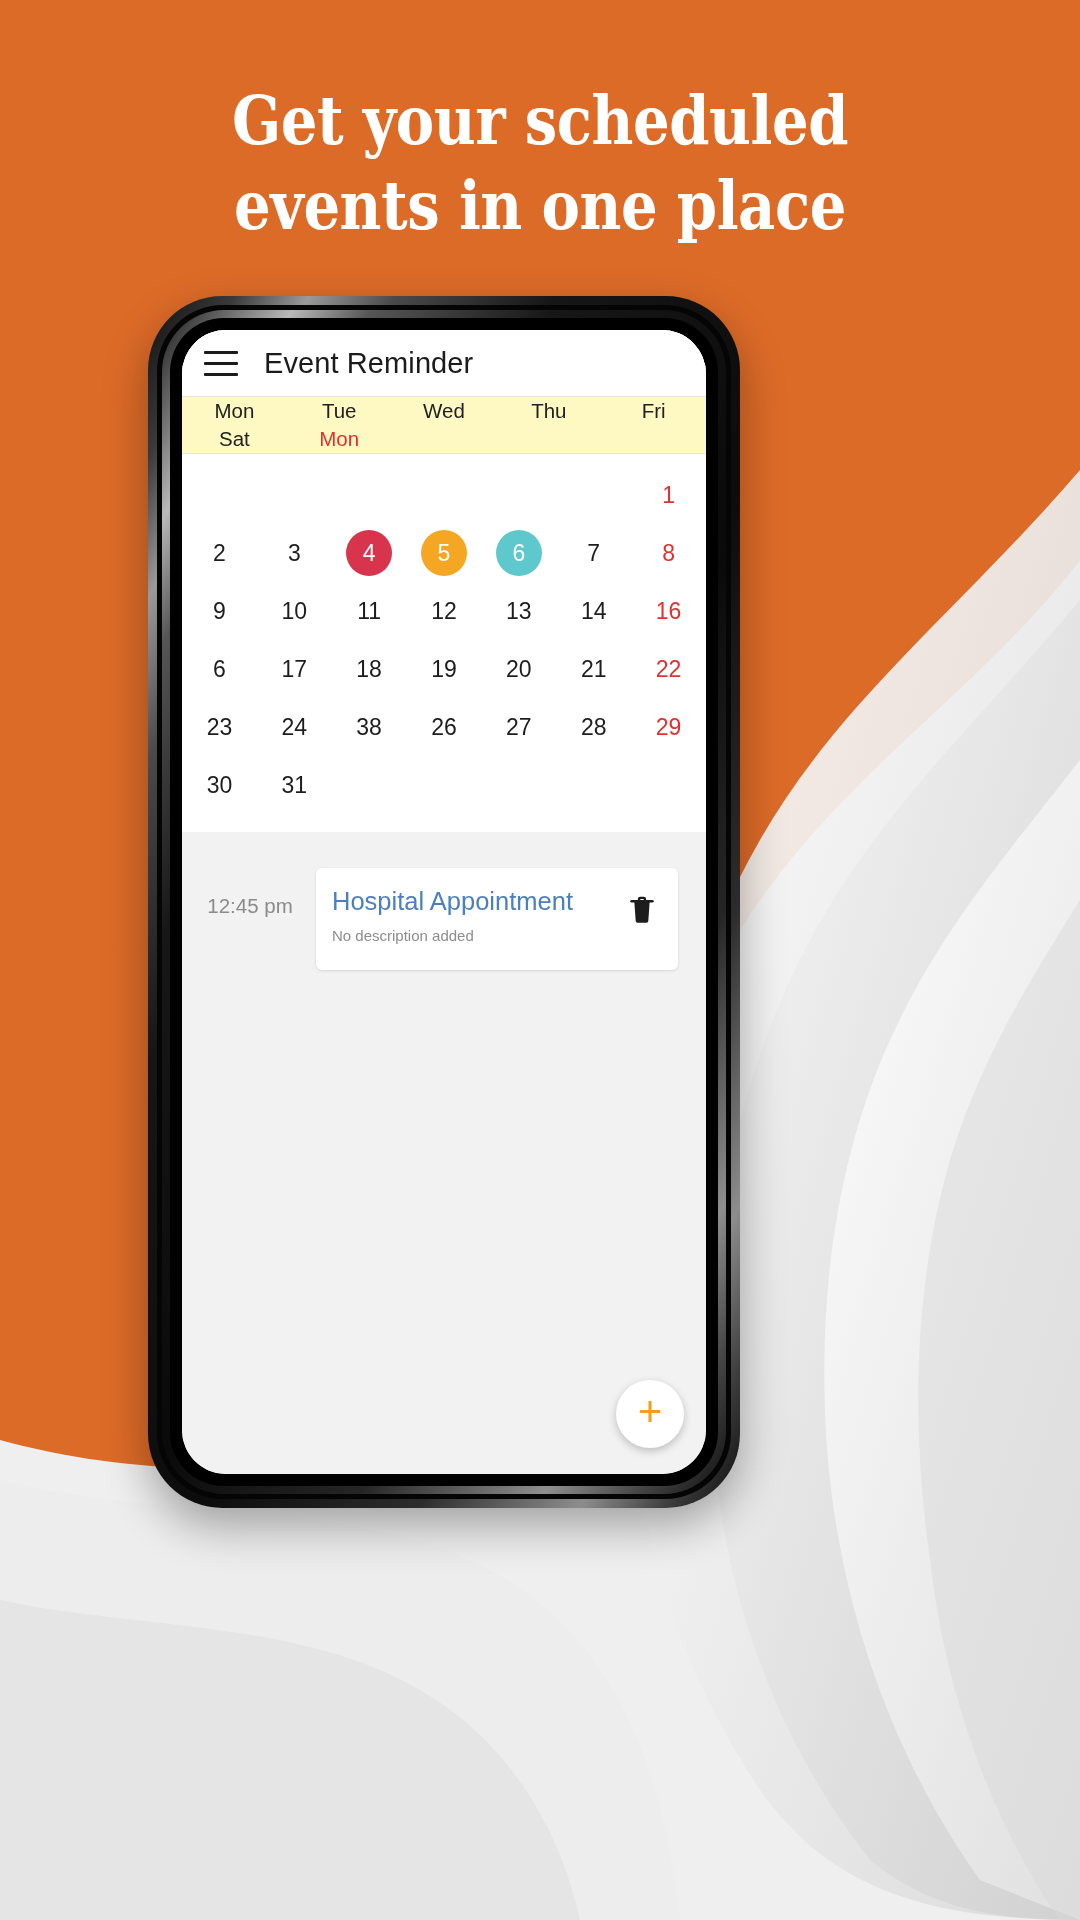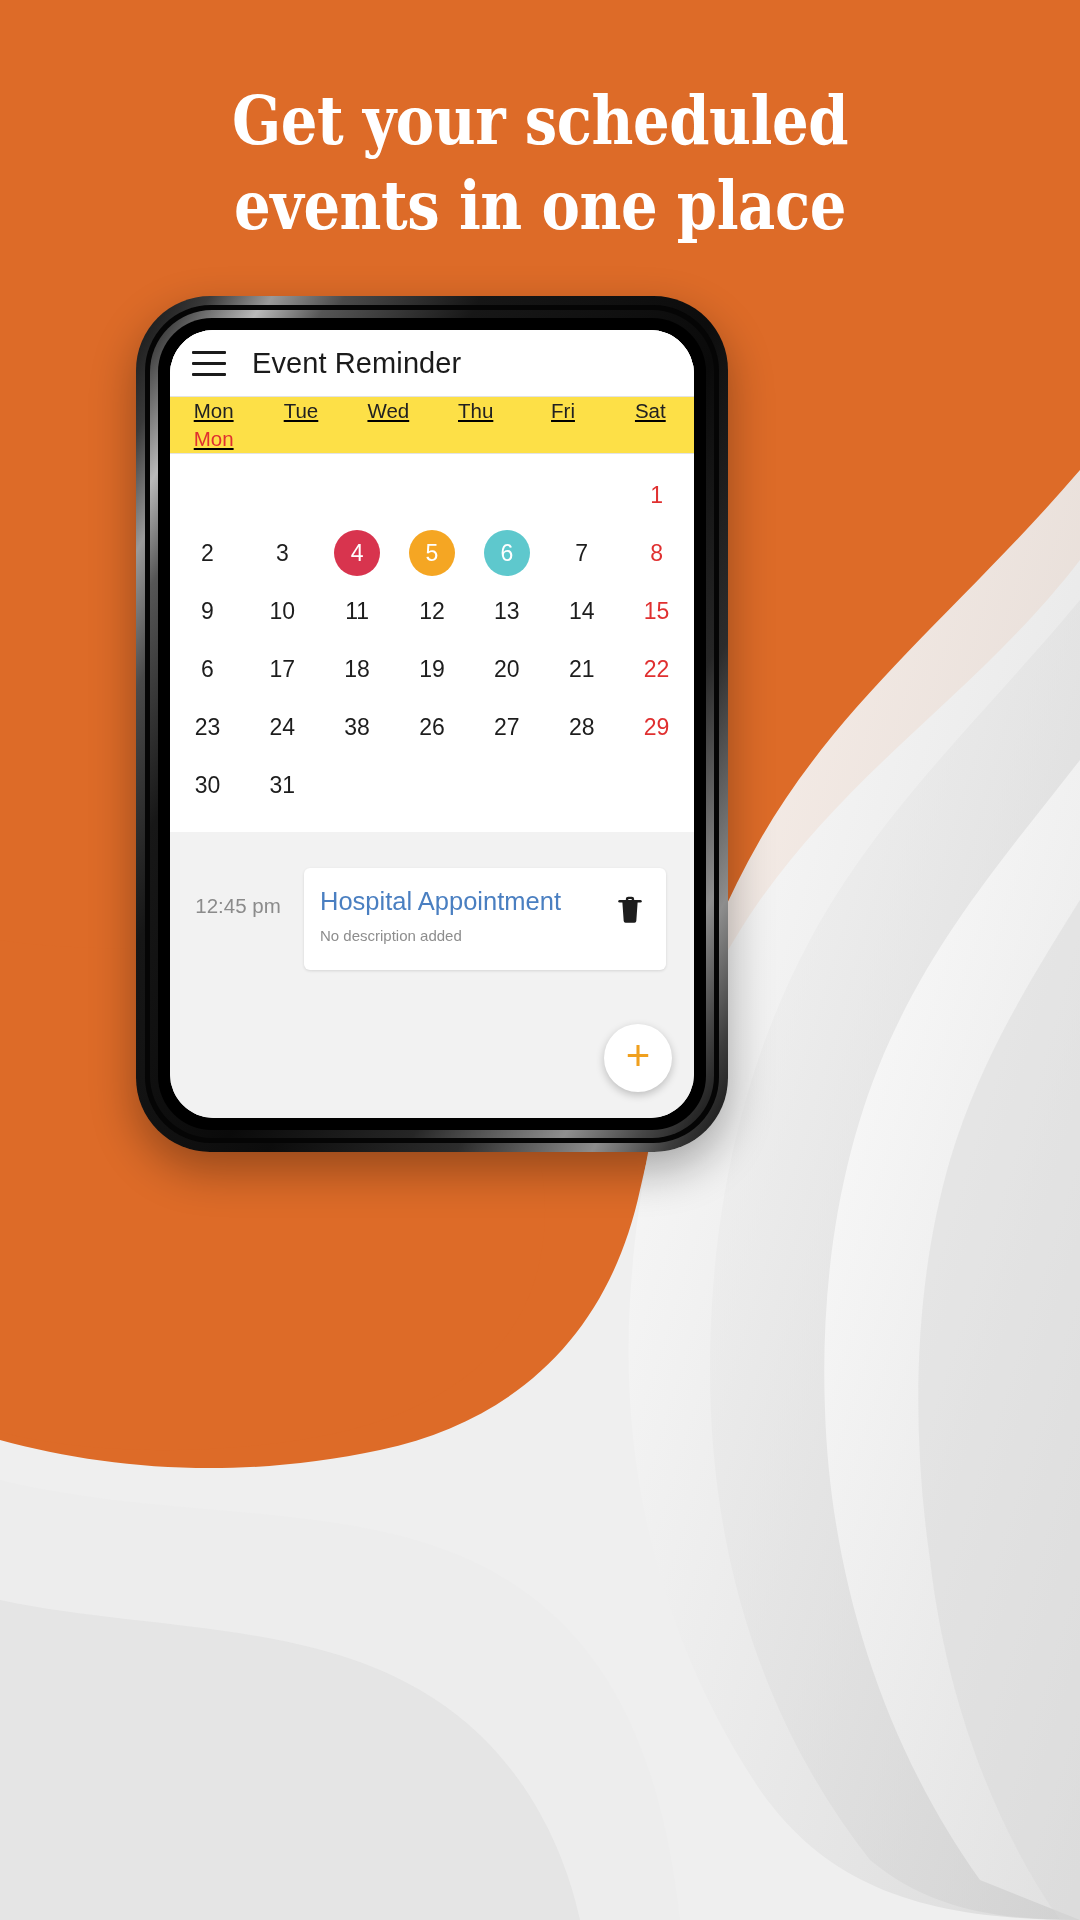--- a/index.html
+++ b/index.html
@@ -37,22 +37,22 @@
     line-height: 85px;
     letter-spacing: -0.5px;
     transform: scaleX(0.86);
     transform-origin: center top;
   }
   .headline .hl-line { display: block; white-space: nowrap; }
 
   
   .phone-wrap {
     position: absolute;
-    left: 136px; top: 296px;
-    width: 592px; height: 856px;
+    left: 148px; top: 296px;
+    width: 592px; height: 1212px;
     z-index: 8;
   }
   .phone-shadow {
     position: absolute; inset: 0;
     border-radius: 74px;
     box-shadow: 0 18px 46px rgba(0,0,0,0.33);
   }
   .phone-outer {
     position: absolute; inset: 0;
     border-radius: 74px;
@@ -112,26 +112,25 @@
     display: flex; align-items: center; justify-content: center;
     cursor: pointer;
   }
   .chev svg { display: block; }
   .month-label {
     font-size: 29px; color: #111111; letter-spacing: 0.4px;
   }
 
   
   .weekrow {
-    display: grid; grid-template-columns: repeat(6,1fr);
+    display: grid; grid-template-columns: repeat(5,1fr);
     border-top: 1.6px solid #e3e3e3;
     border-bottom: 1.6px solid #e3e3e3;
     height: 58px; align-items: center;
-    background: #fde047;
-    text-decoration: underline;
+    background: #fef9c3;
   }
   .weekrow div {
     text-align: center; font-size: 20.5px; color: #212121;
   }
   .weekrow div.sun { color: #e03030; }
 
   
   .daygrid {
     display: grid; grid-template-columns: repeat(7,1fr);
     padding: 12px 0 18px 0;
@@ -309,21 +308,21 @@
                 <span class="pill" style="background: rgb(94, 200, 205);">6</span>
               </div>
               <div class="daycell">7</div>
               <div class="daycell sun">8</div>
               <div class="daycell">9</div>
               <div class="daycell">10</div>
               <div class="daycell">11</div>
               <div class="daycell">12</div>
               <div class="daycell">13</div>
               <div class="daycell">14</div>
-              <div class="daycell sun">15</div>
+              <div class="daycell sun">16</div>
               <div class="daycell">6</div>
               <div class="daycell">17</div>
               <div class="daycell">18</div>
               <div class="daycell">19</div>
               <div class="daycell">20</div>
               <div class="daycell">21</div>
               <div class="daycell sun">22</div>
               <div class="daycell">23</div>
               <div class="daycell">24</div>
               <div class="daycell">38</div>

